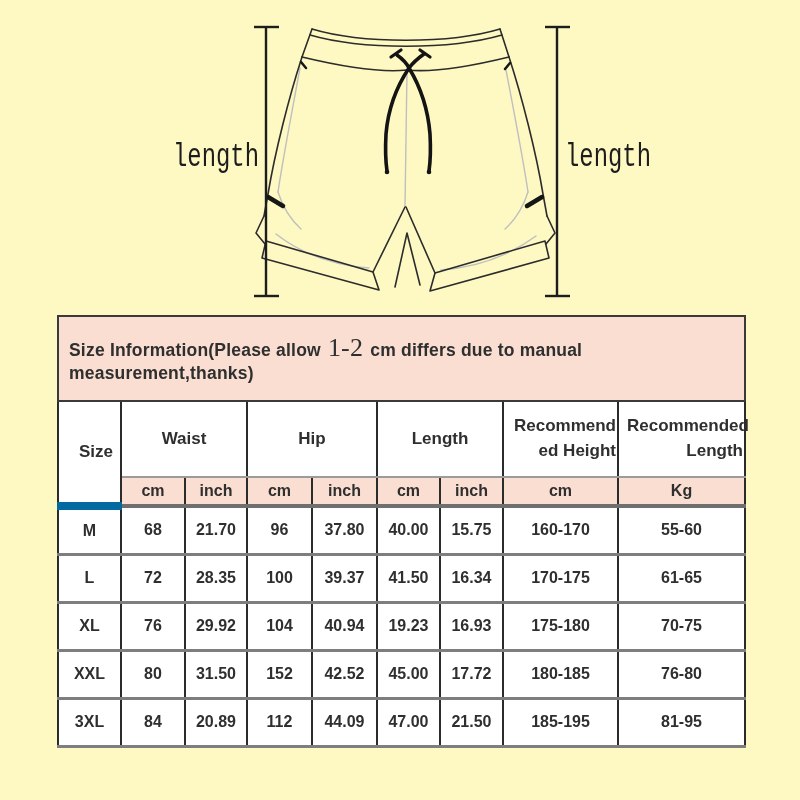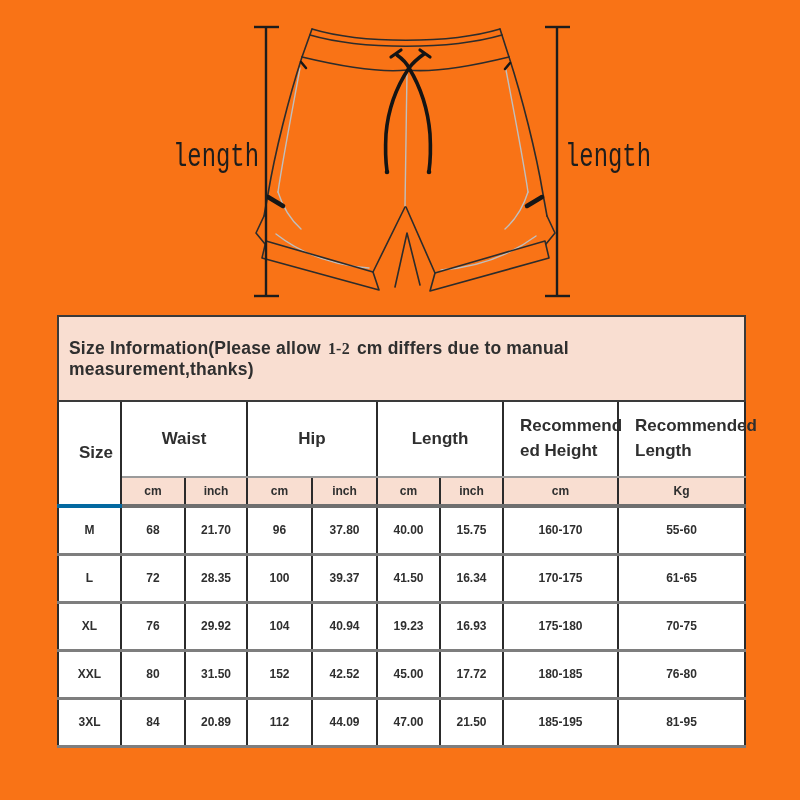--- a/index.html
+++ b/index.html
@@ -1,31 +1,31 @@
 <!DOCTYPE html>
 <html><head>
 <meta charset="utf-8">
 <style>
   html,body{margin:0;padding:0;background:#fff;}
-  .stage{position:relative;width:800px;height:800px;background:#f97316;overflow:hidden;
+  .stage{position:relative;width:800px;height:800px;background:#fef9c3;overflow:hidden;
          font-family:"Liberation Sans",sans-serif;}
   .diagram{position:absolute;left:0;top:0;}
 
   .size-table{position:absolute;left:57px;top:315px;width:689px;
               border-collapse:collapse;table-layout:fixed;
               border:2px solid #3a3a3a;color:#2f2f2f;}
   .size-table td{box-sizing:border-box;text-align:center;vertical-align:middle;
-                 font-weight:bold;font-size:12px;background:#fff;}
+                 font-weight:bold;font-size:16px;background:#fff;}
   .title-row td{background:#f9ded1;border-bottom:2px solid #3a3a3a;height:85px;
                 text-align:left;padding-left:10px;font-size:17.5px;letter-spacing:.2px;}
-  .title-range{font-weight:700;font-family:"Liberation Serif",serif;font-size:16px;padding:0 2px;}
+  .title-range{font-weight:400;font-family:"Liberation Serif",serif;font-size:26px;padding:0 2px;}
   .head td{border-left:2px solid #2b2b2b;border-right:2px solid #2b2b2b;
            border-bottom:2px solid #9b9b9b;height:76px;font-size:17px;}
-  .head td.size-cell{border-bottom:4px solid #0369a1;padding-left:14px;}
-  .head td.wrap{text-align:left;padding-left:16px;white-space:pre-line;line-height:1.45;}
+  .head td.size-cell{border-bottom:8px solid #0369a1;padding-left:14px;}
+  .head td.wrap{text-align:right;padding-left:8px;white-space:pre-line;line-height:1.45;}
   .units td{background:#f9ded1;border-left:2px solid #2b2b2b;border-right:2px solid #2b2b2b;
             border-top:2px solid #9b9b9b;border-bottom:4px solid #6f6f6f;height:29px;}
   .data td{border-left:2px solid #2b2b2b;border-right:2px solid #2b2b2b;
            border-top:3px solid #7e7e7e;border-bottom:3px solid #7e7e7e;height:48px;}
 </style>
 </head>
 <body>
 
 <div class="stage">
 

